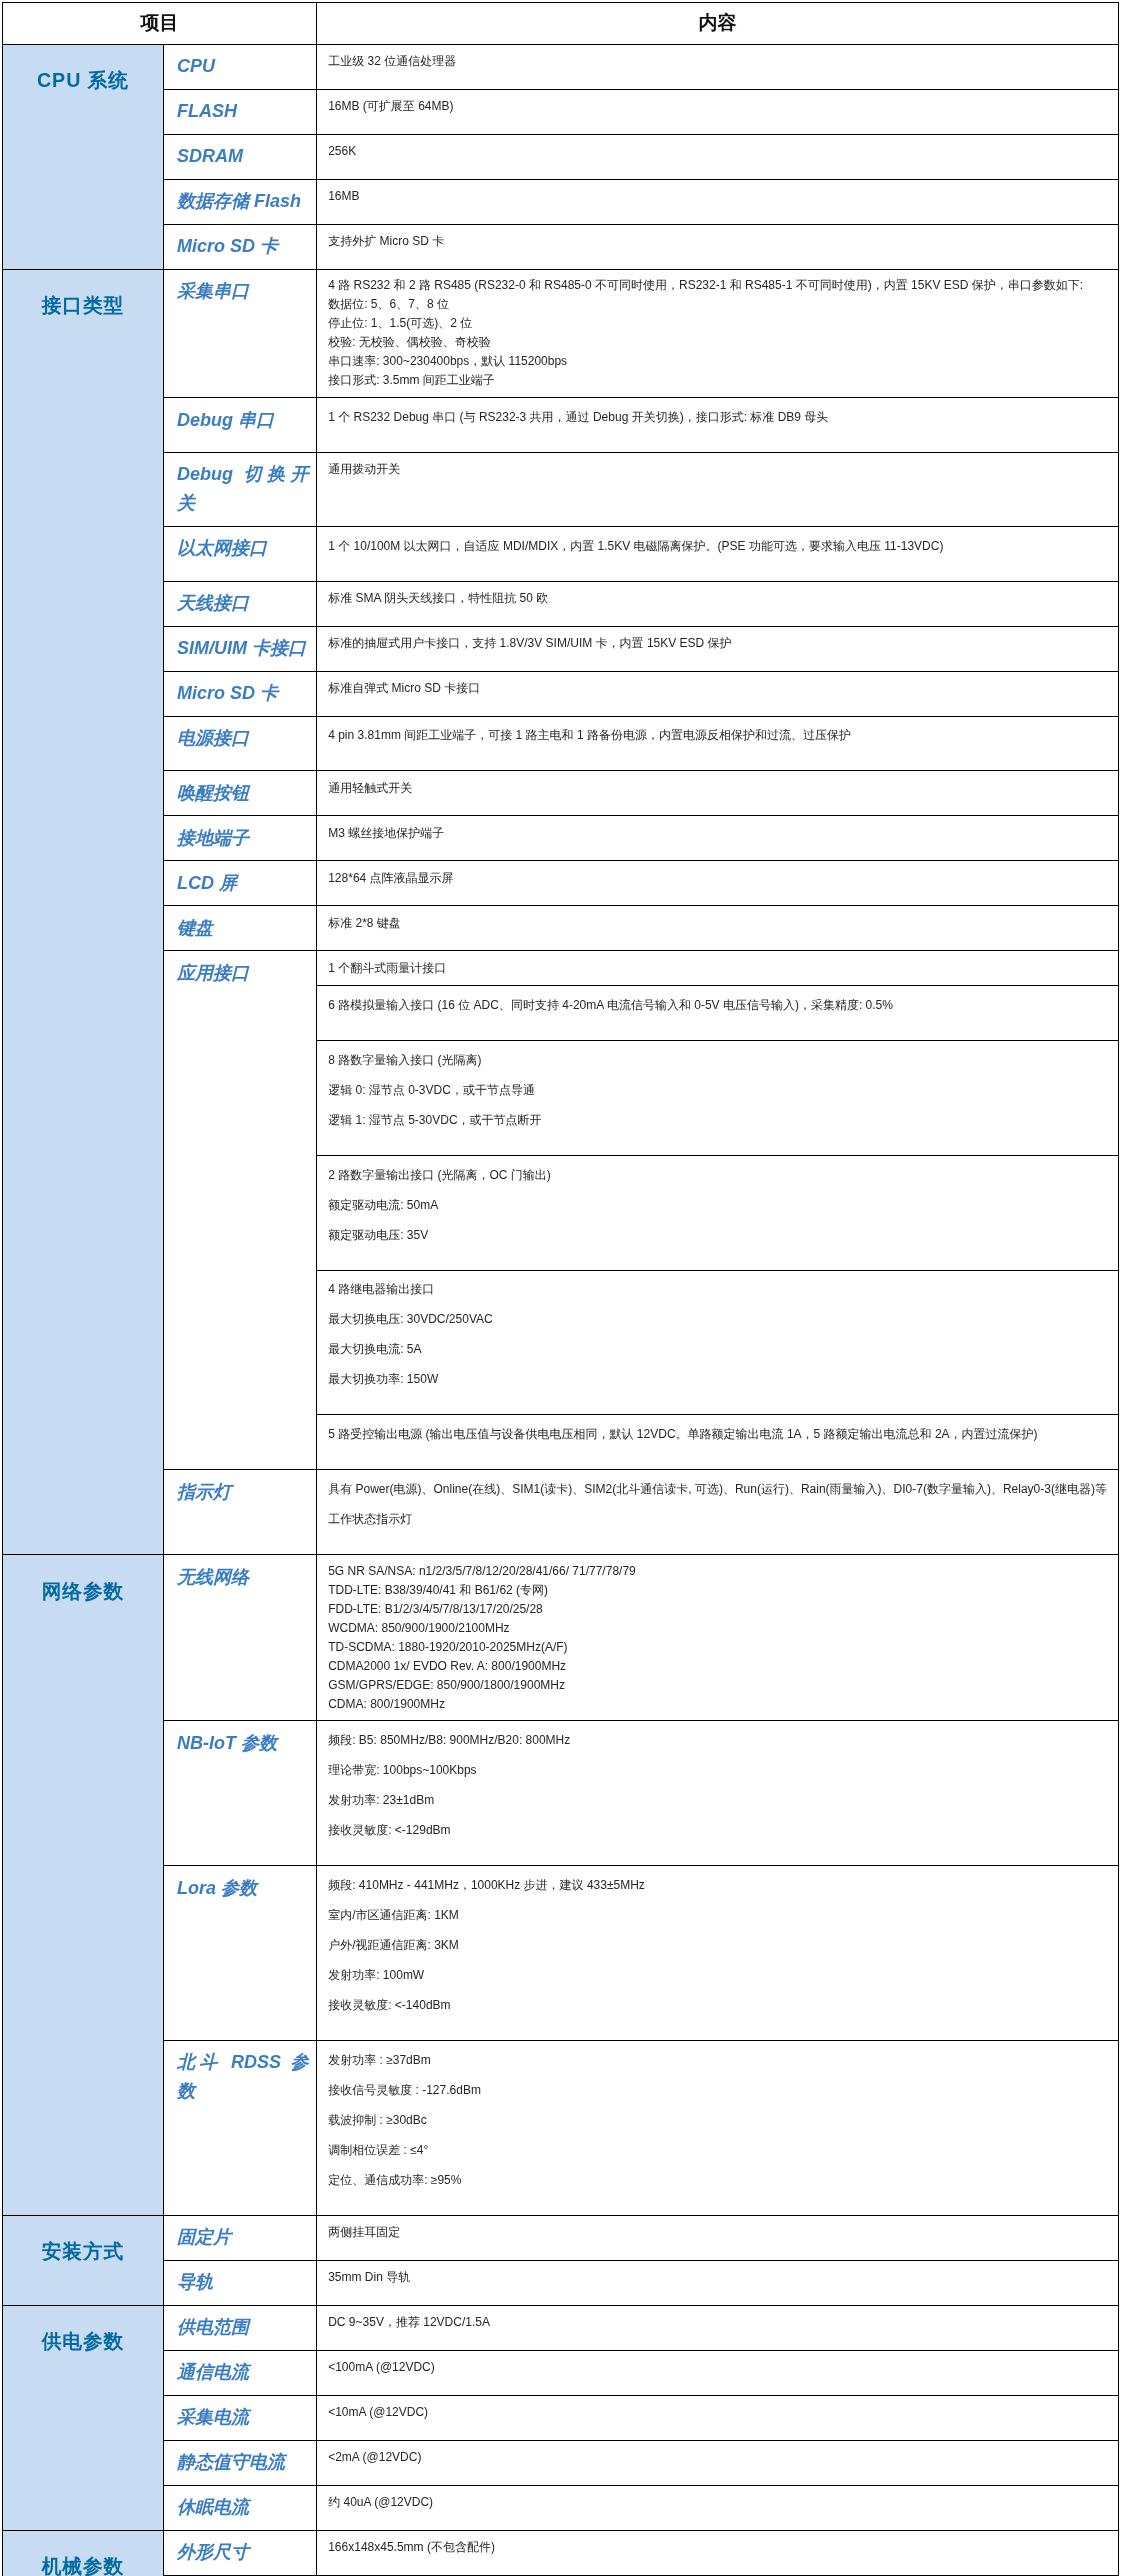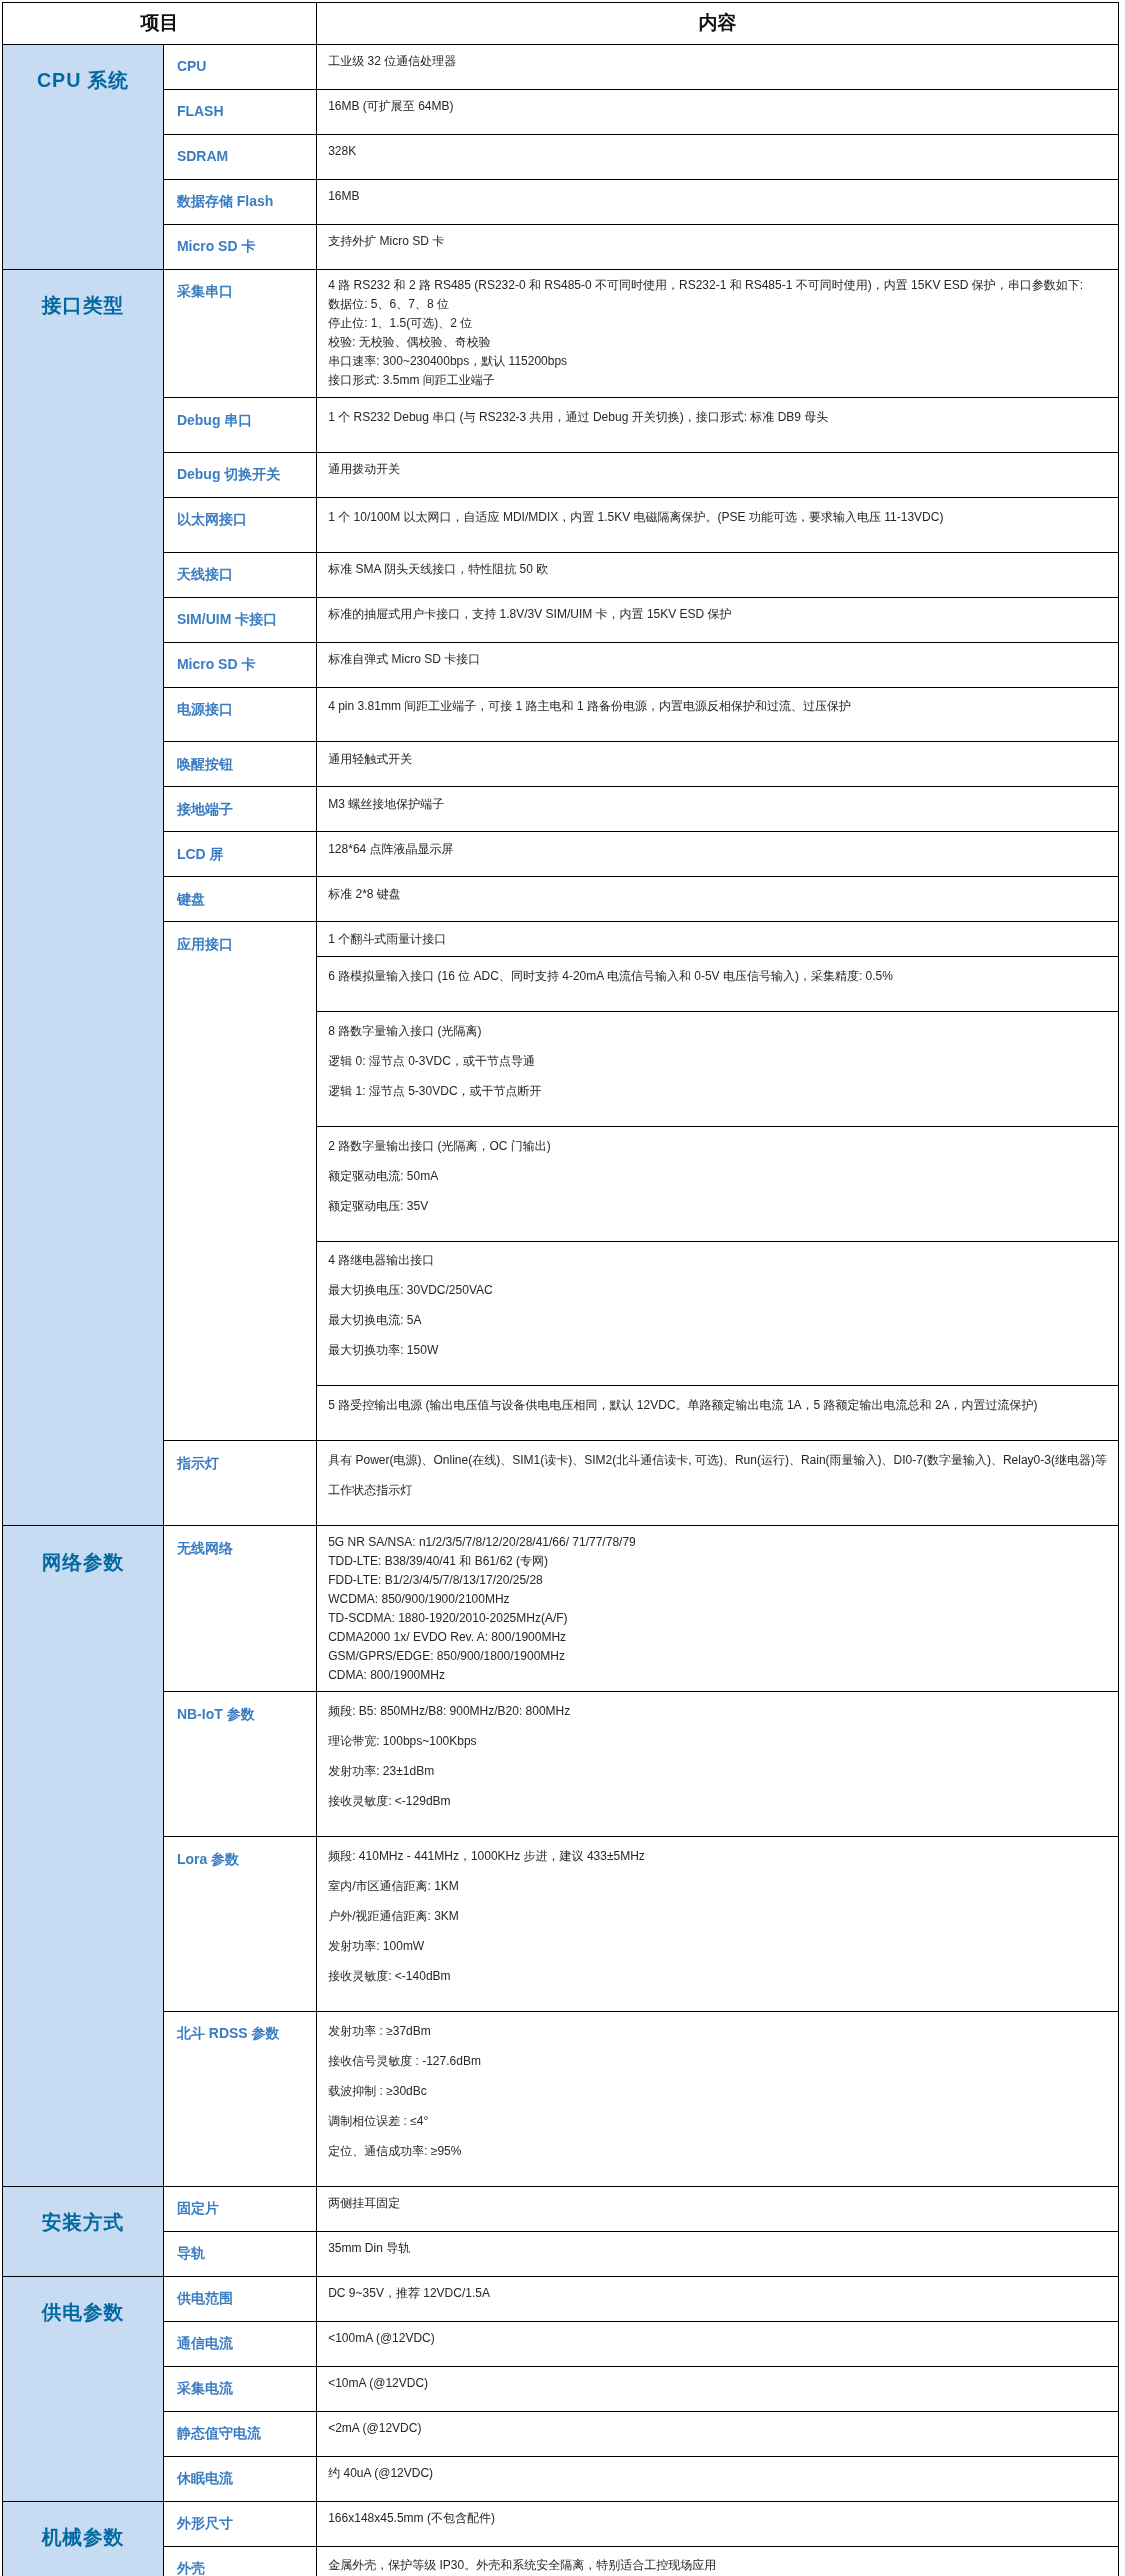--- a/index.html
+++ b/index.html
@@ -42,26 +42,27 @@
     background:var(--cat-bg);
     font-size:19.7px;
     font-weight:bold;
     color:#0369a1;
     text-align:center;
     padding:22.5px 5.6px 5.6px 5.6px;
     letter-spacing:0.9px;
   }
   td.label{
     color:var(--label-blue);
-    font-size:14px;
+    font-size:18px;
     font-weight:bold;
     padding:7.5px 7.5px 7.5px 13px;
     line-height:29px;
     text-align:justify;
     text-align-last:left;
+    font-style:italic;
   }
   td.content{
     font-size:12px;
     padding:6.6px 9.4px 6.6px 11.3px;
     line-height:20.6px;
   }
   td.content.mid{line-height:30px;padding-top:3.8px;padding-bottom:20px;}
   td.content.tight{line-height:19px;}
   tr.sec-start > td{border-top:1.9px solid var(--border);}
   .ln{white-space:normal;}
@@ -92,21 +93,21 @@
         </tr>
         <tr>
           <td class="label" rowspan="1">FLASH</td>
           <td class="content">
             <div class="ln">16MB (可扩展至 64MB)</div>
           </td>
         </tr>
         <tr>
           <td class="label" rowspan="1">SDRAM</td>
           <td class="content">
-            <div class="ln">328K</div>
+            <div class="ln">256K</div>
           </td>
         </tr>
         <tr>
           <td class="label" rowspan="1">数据存储 Flash</td>
           <td class="content">
             <div class="ln">16MB</div>
           </td>
         </tr>
         <tr>
           <td class="label" rowspan="1">Micro SD 卡</td>

